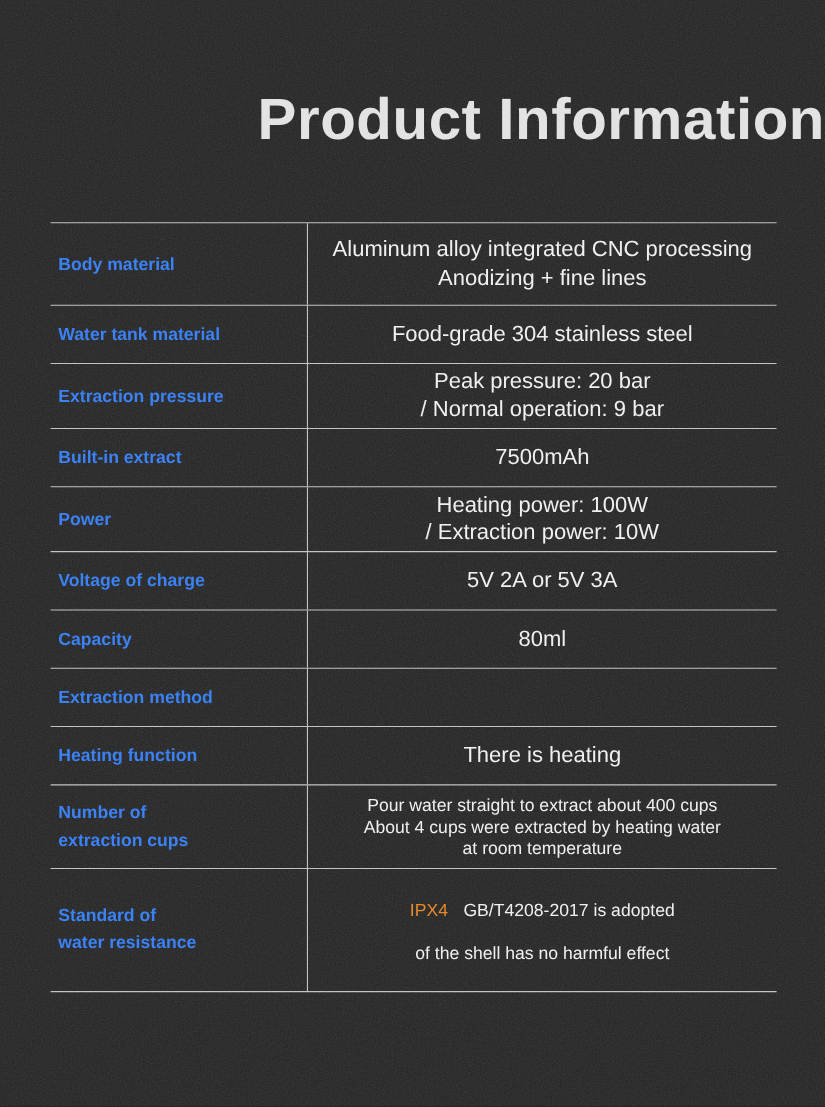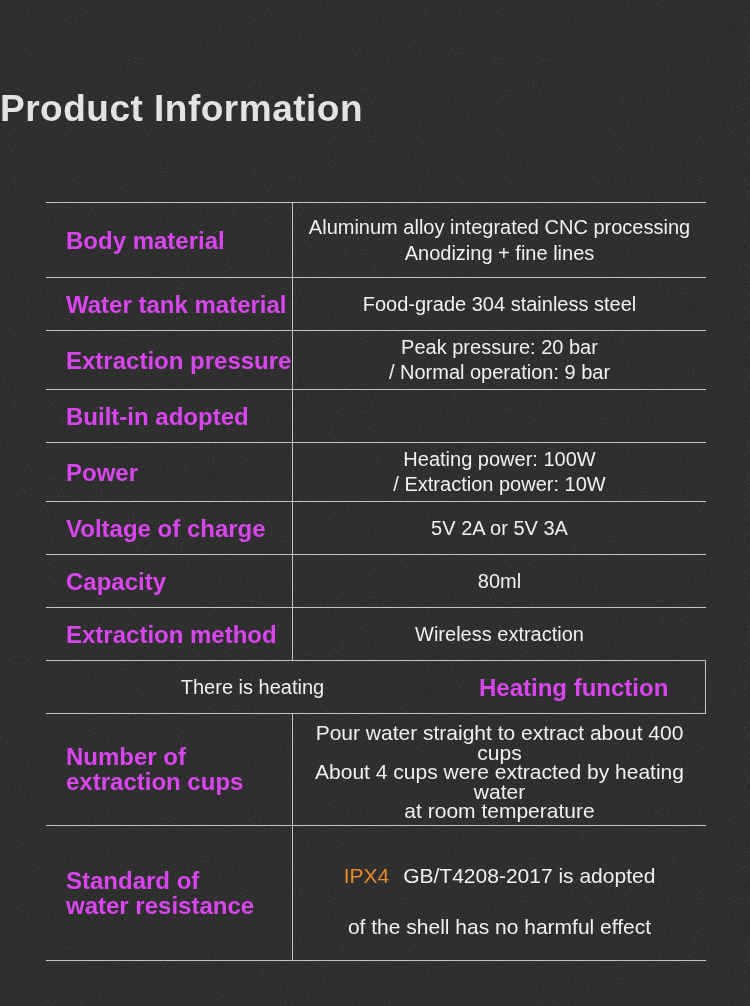--- a/index.html
+++ b/index.html
@@ -14,22 +14,22 @@
     position: absolute; left: 0; top: 0;
     width: 750px; height: 1006px;
     opacity: 0.16;
     pointer-events: none;
   }
   .content { position: relative; z-index: 1; }
   .page-title {
     margin: 0;
     padding-top: 82px;
     height: 54px;
-    text-align: left;
-    font-size: 37px;
+    text-align: right;
+    font-size: 53px;
     line-height: 54px;
     font-weight: 700;
     letter-spacing: 0.5px;
     color: #e3e3e3;
   }
   .spec-table {
     margin: 66px 44px 0 46px; 
     border-top: 1px solid rgba(208,208,208,0.92);
   }
   .row {
@@ -40,44 +40,43 @@
     box-sizing: border-box;
   }
   .row.tall { min-height: 75px; }
   .row.xl   { min-height: 76px; }
   .cell { display: flex; align-items: center; box-sizing: border-box; }
   .cell.label {
     width: 234px;
     flex: 0 0 234px;
     border-right: 1px solid rgba(208,208,208,0.92);
     padding-left: 7px;
-    color: #d946ef;
+    color: #3b82f6;
     font-weight: 700;
-    font-size: 24px;
+    font-size: 16px;
     line-height: 25px;
     white-space: pre; 
-    margin-left: 13px;
   }
   .cell.value {
     flex: 1;
     justify-content: center;
     text-align: center;
     color: #f0f0f0;
     font-size: 20px;
     line-height: 26px;
     white-space: pre-line; 
     padding: 4px 6px;
   }
   .row.xl .cell.value {
-    font-size: 21px;
+    font-size: 16px;
     line-height: 19.5px;
     display: block;
     padding-top: 9px;
   }
-  .row.xl .cell.value .vline { line-height: 19.5px; margin-top: 12px; }
+  .row.xl .cell.value .vline { line-height: 19.5px; }
   .accent { color: #e78a2b; margin-right: 14px; }
 </style>
 </head>
 <body>
 
 <svg class="noise-layer" width="750" height="1006" xmlns="http://www.w3.org/2000/svg">
   <filter id="grain">
     <feTurbulence type="fractalNoise" baseFrequency="0.85" numOctaves="2" seed="7" stitchTiles="stitch"></feTurbulence>
     <feColorMatrix type="saturate" values="0"></feColorMatrix>
   </filter>
@@ -102,21 +101,22 @@
     </div>
 
     <div class="row">
       <div class="cell label">Extraction pressure</div>
       <div class="cell value" style="line-height:25px">Peak pressure: 20 bar
 / Normal operation: 9 bar</div>
     </div>
 
 
     <div class="row">
-      <div class="cell label">Built-in adopted</div>
+      <div class="cell label">Built-in extract</div>
+      <div class="cell value">7500mAh</div>
     </div>
 
     <div class="row">
       <div class="cell label">Power</div>
       <div class="cell value" style="line-height:25px">Heating power: 100W
 / Extraction power: 10W</div>
     </div>
 
     <div class="row">
       <div class="cell label">Voltage of charge</div>
@@ -124,26 +124,25 @@
     </div>
 
 
     <div class="row">
       <div class="cell label">Capacity</div>
       <div class="cell value">80ml</div>
     </div>
 
     <div class="row">
       <div class="cell label">Extraction method</div>
-      <div class="cell value">Wireless extraction</div>
     </div>
 
     <div class="row">
+      <div class="cell label">Heating function</div>
       <div class="cell value">There is heating</div>
-      <div class="cell label">Heating function</div>
     </div>
 
     <div class="row xl">
       <div class="cell label">Number of
 extraction cups</div>
       <div class="cell value">Pour water straight to extract about 400 cups
 About 4 cups were extracted by heating water
 at room temperature</div>
     </div>
 

